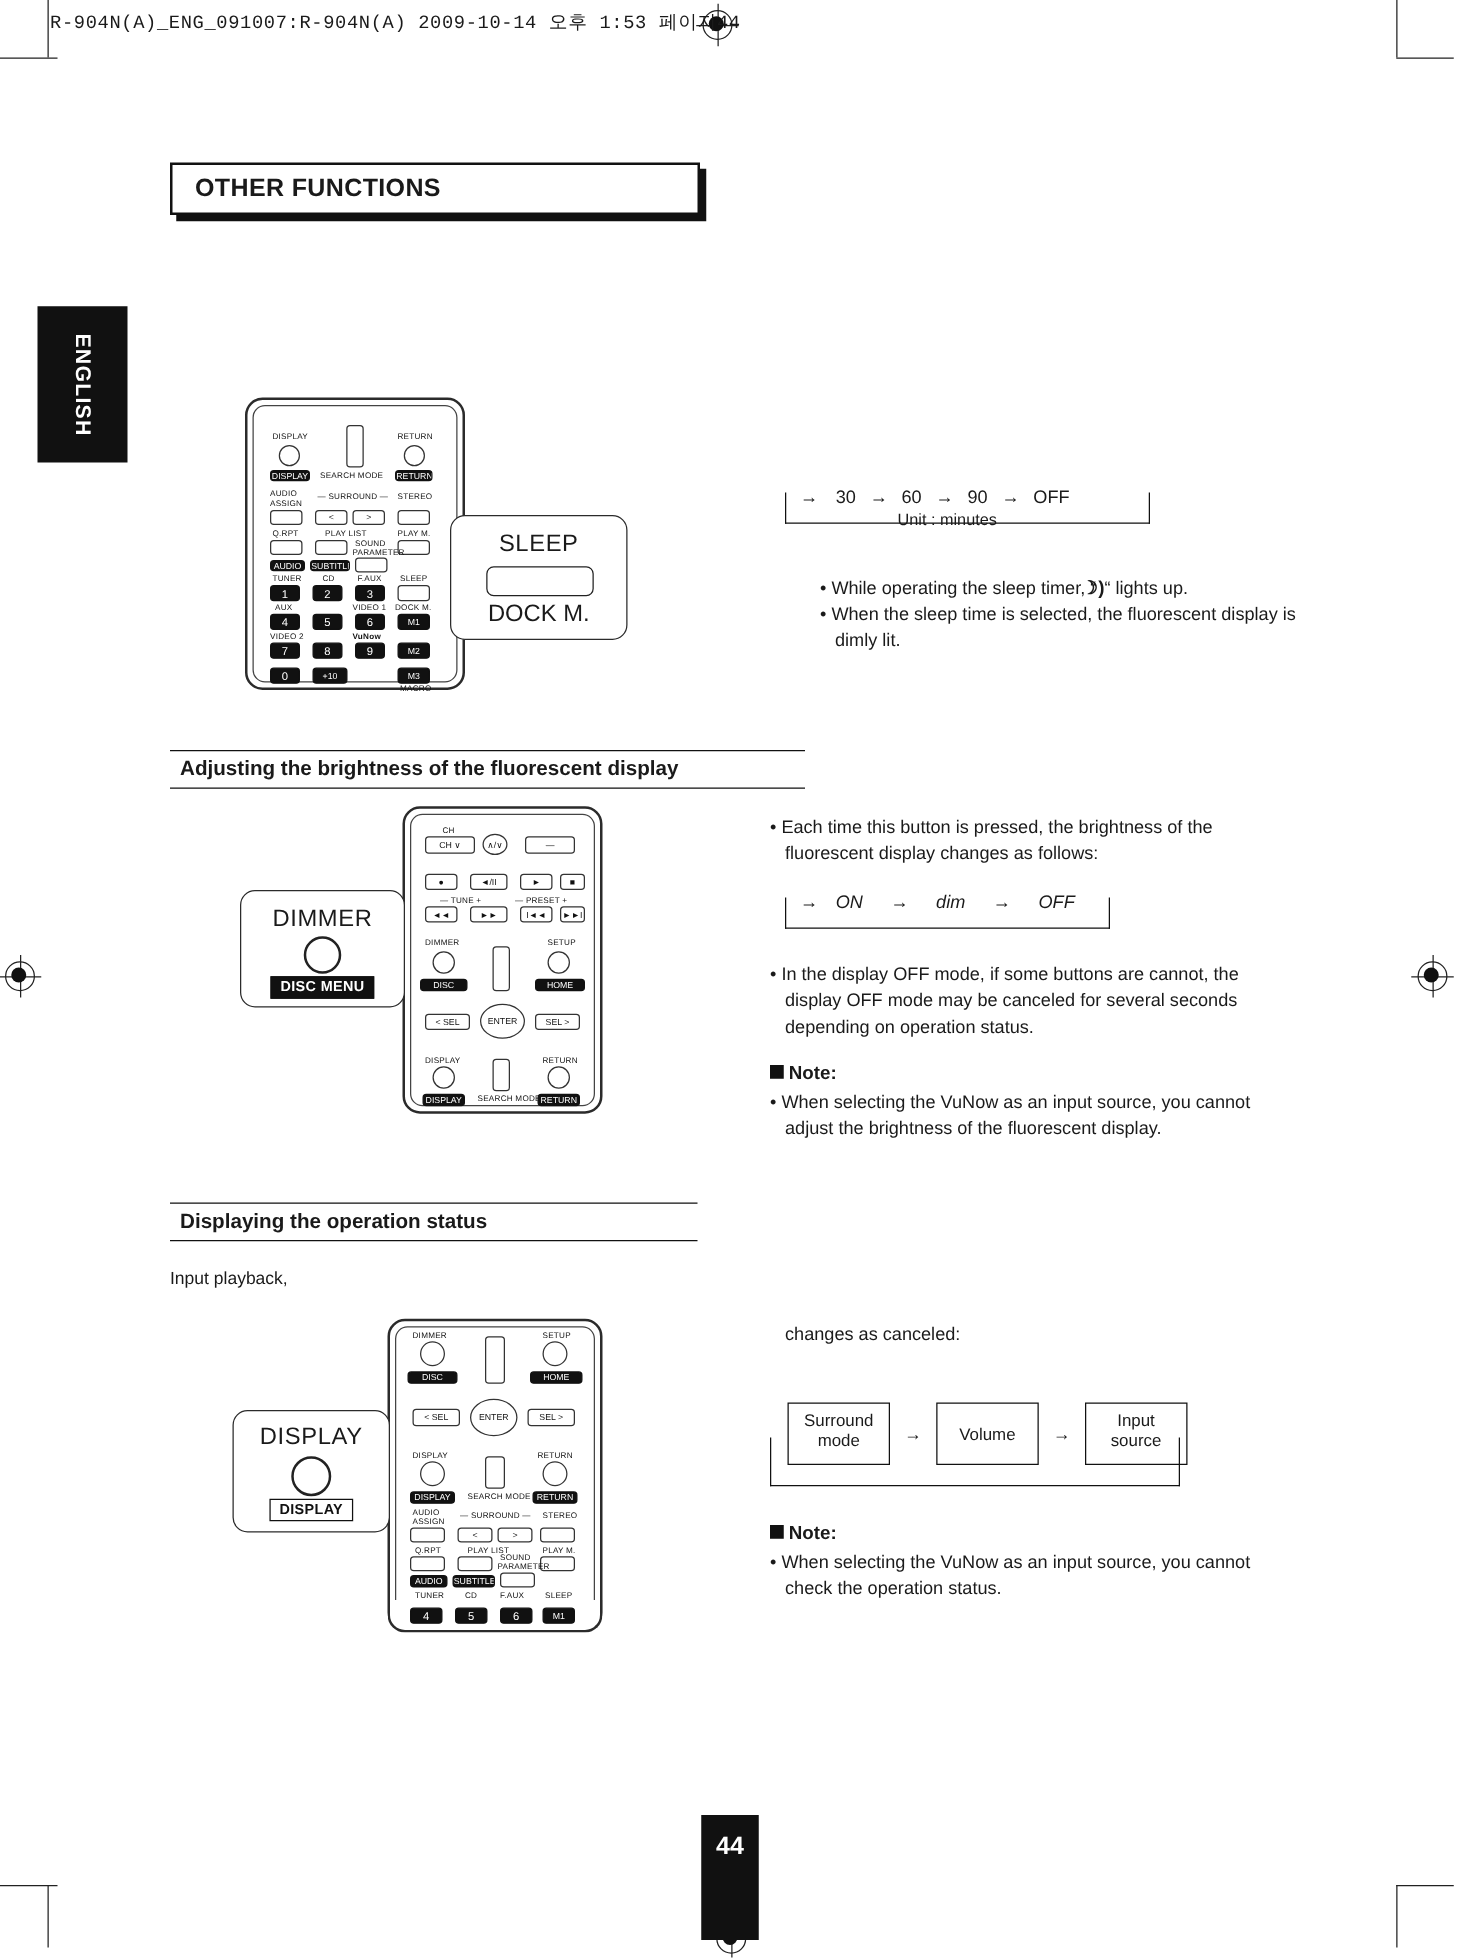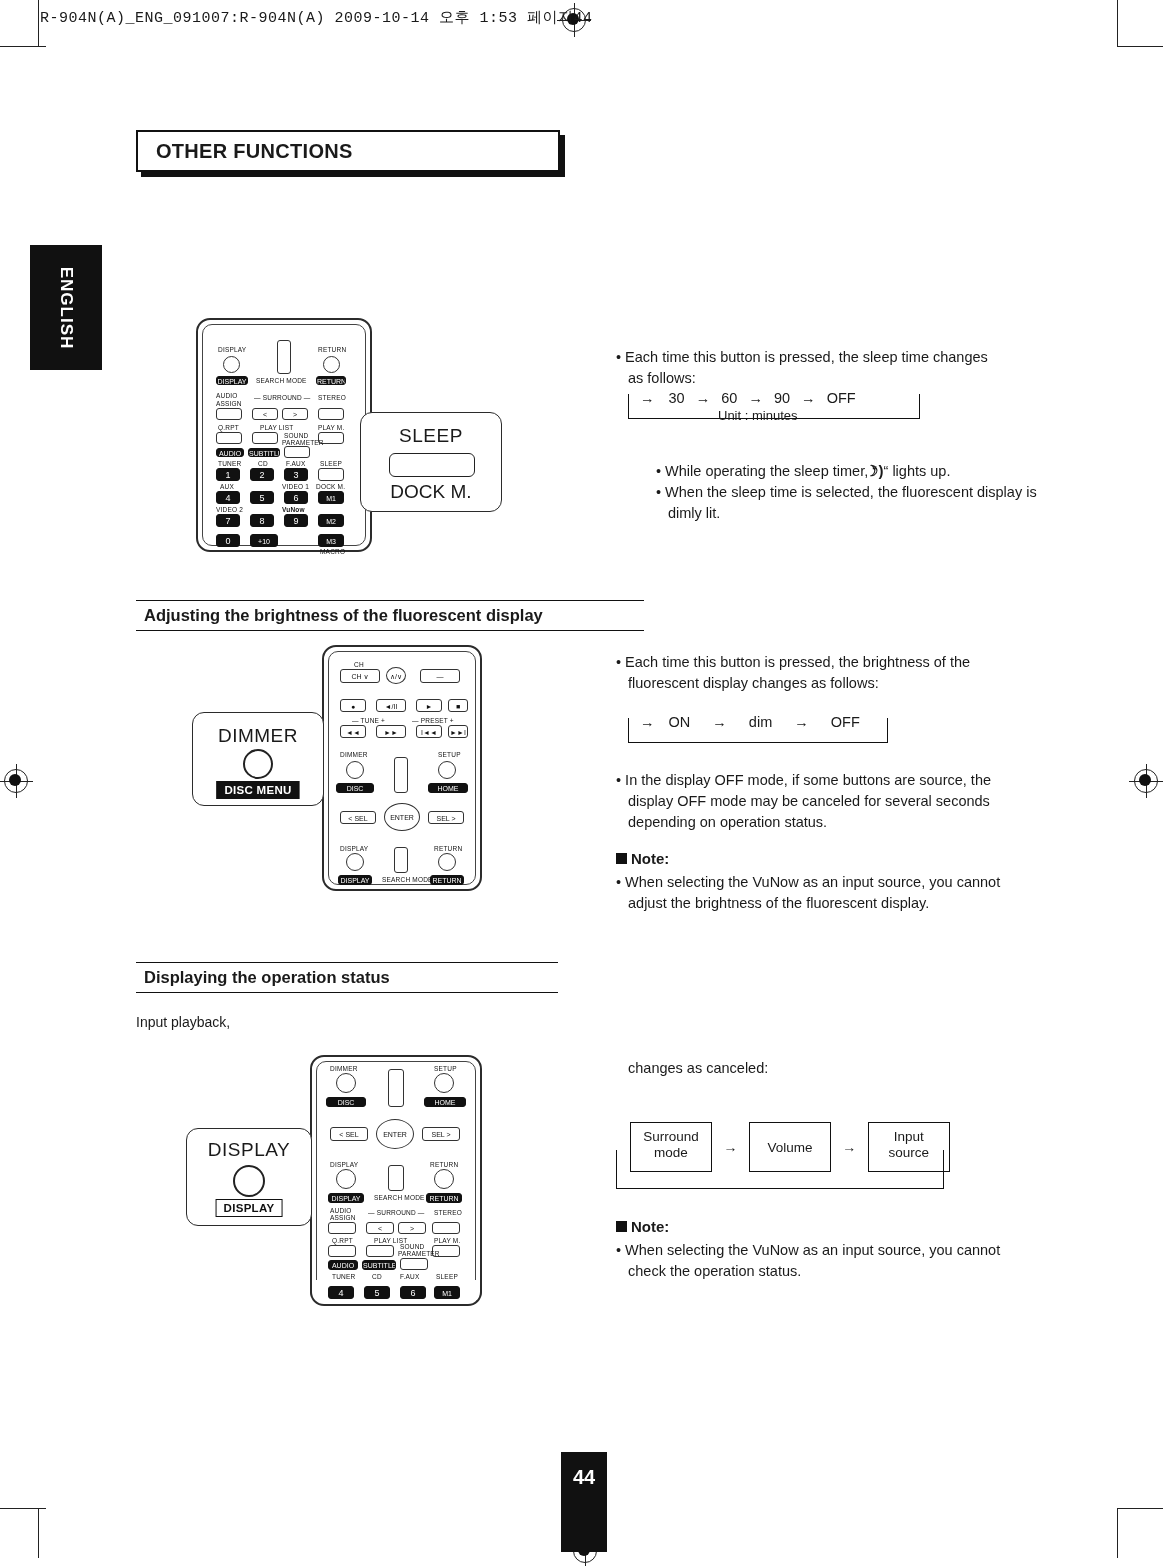--- a/index.html
+++ b/index.html
@@ -393,24 +393,20 @@
     <div class="rk dark" style="left:120px;top:214px;width:26px;height:13px;line-height:13px;">M3</div>
     <div class="rlabel" style="left:122px;top:228px;">MACRO</div>
   </div>
 
   <div class="callout" style="left:360px;top:412px;width:140px;height:98px;">
     <div class="title" style="top:12px;">SLEEP</div>
     <div class="keybox" style="left:28px;top:40px;width:84px;height:22px;"></div>
     <div class="sub" style="top:68px;">DOCK M.</div>
   </div>
 
-  <div class="right-note" style="left:616px;top:347px;width:440px;">
-    <span class="b">• Each time this button is pressed, the sleep time changes</span>
-    <span style="display:block;padding-left:12px;">as follows:</span>
-  </div>
 
   <div class="flow-seq" style="left:640px;top:390px;">
     <span>→</span>
     <span style="margin-left:10px;">30</span>
     <span class="arrow">→</span>
     <span>60</span>
     <span class="arrow">→</span>
     <span>90</span>
     <span class="arrow">→</span>
     <span>OFF</span>
@@ -473,32 +469,32 @@
     <div class="title" style="top:12px;">DIMMER</div>
     <div class="knob" style="top:36px;width:26px;height:26px;"></div>
     <div class="tag" style="top:68px;">DISC MENU</div>
   </div>
 
   <div class="right-note" style="left:616px;top:652px;width:440px;">
     <span class="b">• Each time this button is pressed, the brightness of the</span>
     <span style="display:block;padding-left:12px;">fluorescent display changes as follows:</span>
   </div>
 
-  <div class="flow-seq" style="left:640px;top:714px;">
+  <div class="flow-seq" style="left:640px;top:714px;font-style:italic;">
     <span>→</span>
     <span style="margin-left:10px;">ON</span>
     <span class="arrow" style="margin:0 18px;">→</span>
     <span>dim</span>
     <span class="arrow" style="margin:0 18px;">→</span>
     <span>OFF</span>
   </div>
   <div class="flow-loop" style="left:628px;top:718px;width:258px;height:24px;"></div>
 
   <div class="right-note" style="left:616px;top:770px;width:440px;">
-    <span class="b">• In the display OFF mode, if some buttons are source, the</span>
+    <span class="b">• In the display OFF mode, if some buttons are cannot, the</span>
     <span style="display:block;padding-left:12px;">display OFF mode may be canceled for several seconds</span>
     <span style="display:block;padding-left:12px;">depending on operation status.</span>
   </div>
 
   <div class="note-head" style="left:616px;top:850px;">
     <span class="sq"></span><span>Note:</span>
   </div>
   <div class="right-note" style="left:616px;top:872px;width:440px;">
     <span class="b">• When selecting the VuNow as an input source, you cannot</span>
     <span style="display:block;padding-left:12px;">adjust the brightness of the fluorescent display.</span>

